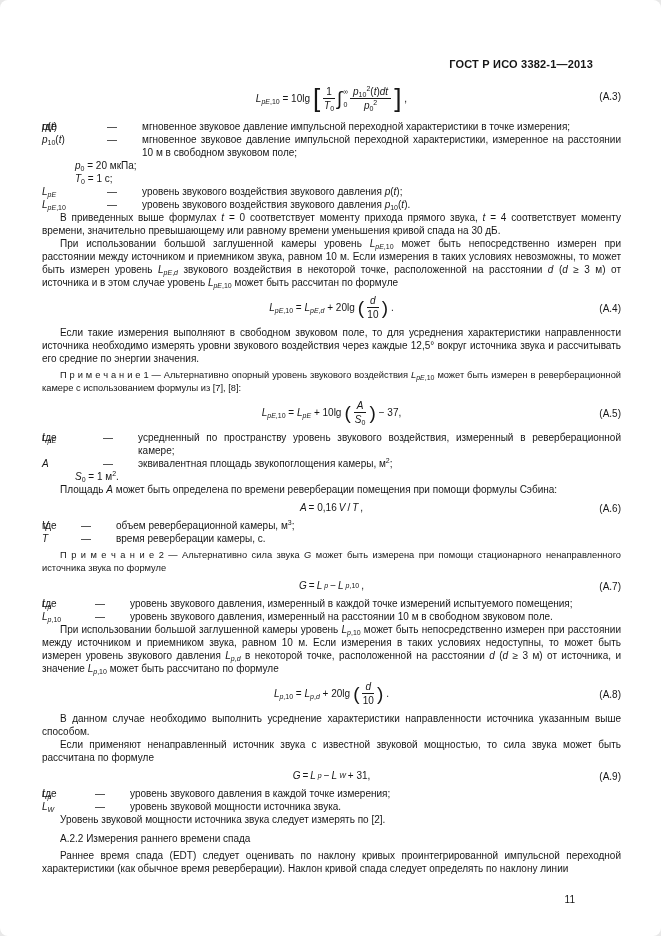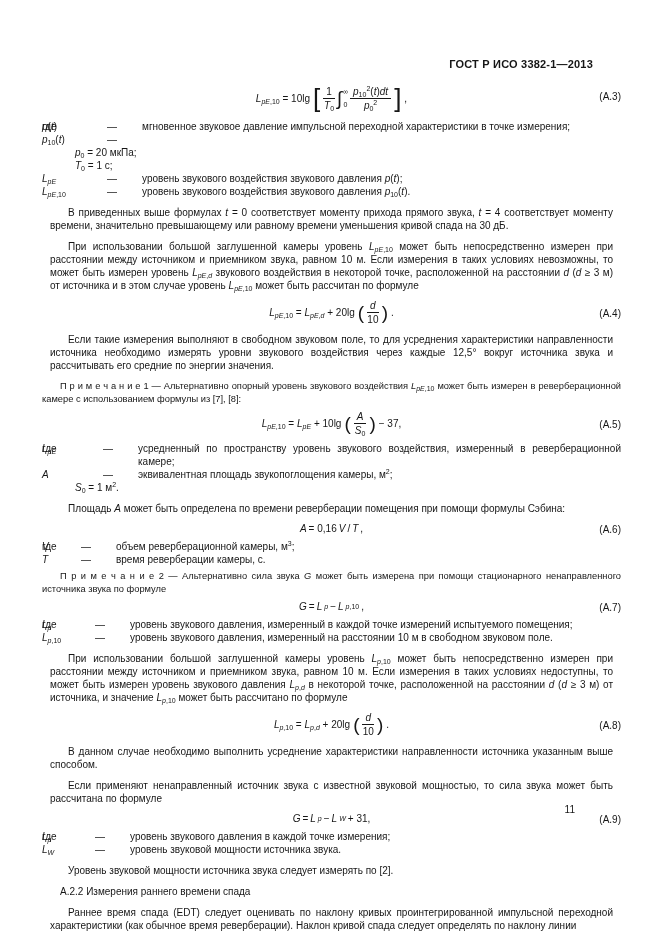--- a/index.html
+++ b/index.html
@@ -1,26 +1,26 @@
 <!DOCTYPE html>
 <html lang="ru"><head>
 <meta charset="utf-8">
 <style>
   html,body{margin:0;padding:0;background:#e8e8e8;}
   .sheet{
     width:661px;height:936px;position:relative;background:#ffffff;
     font-family:"Liberation Sans",sans-serif;font-size:10px;color:#161616;
-    overflow:hidden;margin:0 auto;
+    overflow:hidden;margin:0 auto;border-radius:8px;
   }
   .content{position:absolute;left:42px;top:58px;width:579px;line-height:13px;}
   .doc-header{text-align:right;font-weight:bold;font-size:11px;padding-right:28px;margin-bottom:14px;letter-spacing:.2px;}
   i{font-style:italic;}
   sub{font-size:7px;vertical-align:-2px;line-height:0;}
   sup{font-size:7px;vertical-align:4px;line-height:0;}
-  p.para{margin:8px;text-indent:18px;text-align:justify;}
+  p.para{margin:0;text-indent:18px;text-align:justify;}
   p.note{margin:4px 0 2px;text-indent:18px;text-align:justify;font-size:9.3px;line-height:12.5px;}
   .heading{font-weight:normal;margin:6px 0 4px;text-indent:18px;}
   
   .eq{position:relative;text-align:center;margin:6px 0;line-height:normal;}
   .eq-tall{margin:6px 0 9px;}
   .eq-no{position:absolute;right:0;top:50%;transform:translateY(-50%);}
   .eq-tall .eq-no{top:6px;transform:none;}
   .eq-body{display:inline-flex;align-items:center;gap:2px;font-style:normal;}
   .frac{display:inline-block;text-align:center;vertical-align:middle;line-height:11px;}
   .frac .num{display:block;border-bottom:1px solid #161616;padding:0 3px 1px;}
@@ -34,21 +34,21 @@
   .def{position:relative;display:flex;text-align:left;}
   .def .lead{position:absolute;left:0;top:0;text-align:right;}
   .def .term{flex:0 0 60px;text-align:left;white-space:nowrap;}
   .def .dash{flex:0 0 auto;padding:0 5px;}
   .def .desc{flex:1;text-align:justify;padding-left:20px;}
   .def.plain{display:block;padding-left:33px;}
   .defs-a5 .term{flex-basis:56px;}
   .defs-a6 .term{flex-basis:34px;}
   .defs-a7 .term{flex-basis:48px;}
   .defs-a9 .term{flex-basis:48px;}
-  .page-no{position:absolute;top:804px;right:86px;}
+  .page-no{position:absolute;top:894px;right:86px;}
 </style>
 </head>
 <body>
 
 <div class="sheet">
   <div class="content">
 
     <div class="doc-header">ГОСТ  Р ИСО 3382-1—2013</div>
 
     <div class="eq eq-tall">
@@ -79,20 +79,21 @@
     <div>
       <div class="def">
         <span class="lead">где</span>
         <span class="term"><i>p</i>(<i>t</i>)</span>
         <span class="dash">—</span>
         <span class="desc">мгновенное звуковое давление импульсной переходной характеристики в точке измерения;</span>
       </div>
       <div class="def">
         <span class="term"><i>p</i><sub>10</sub>(<i>t</i>)</span>
         <span class="dash">—</span>
+        <span class="desc">мгновенное звуковое давление импульсной переходной характеристики, измеренное на расстоянии 10 м в свободном звуковом поле;</span>
       </div>
       <div class="def plain"><i>p</i><sub>0</sub> = 20 мкПа;</div>
       <div class="def plain"><i>T</i><sub>0</sub> = 1 с;</div>
       <div class="def">
         <span class="term"><i>L</i><sub><i>pE</i></sub></span>
         <span class="dash">—</span>
         <span class="desc">уровень звукового воздействия звукового давления <i>p</i>(<i>t</i>);</span>
       </div>
       <div class="def">
         <span class="term"><i>L</i><sub><i>pE</i>,10</sub></span>

